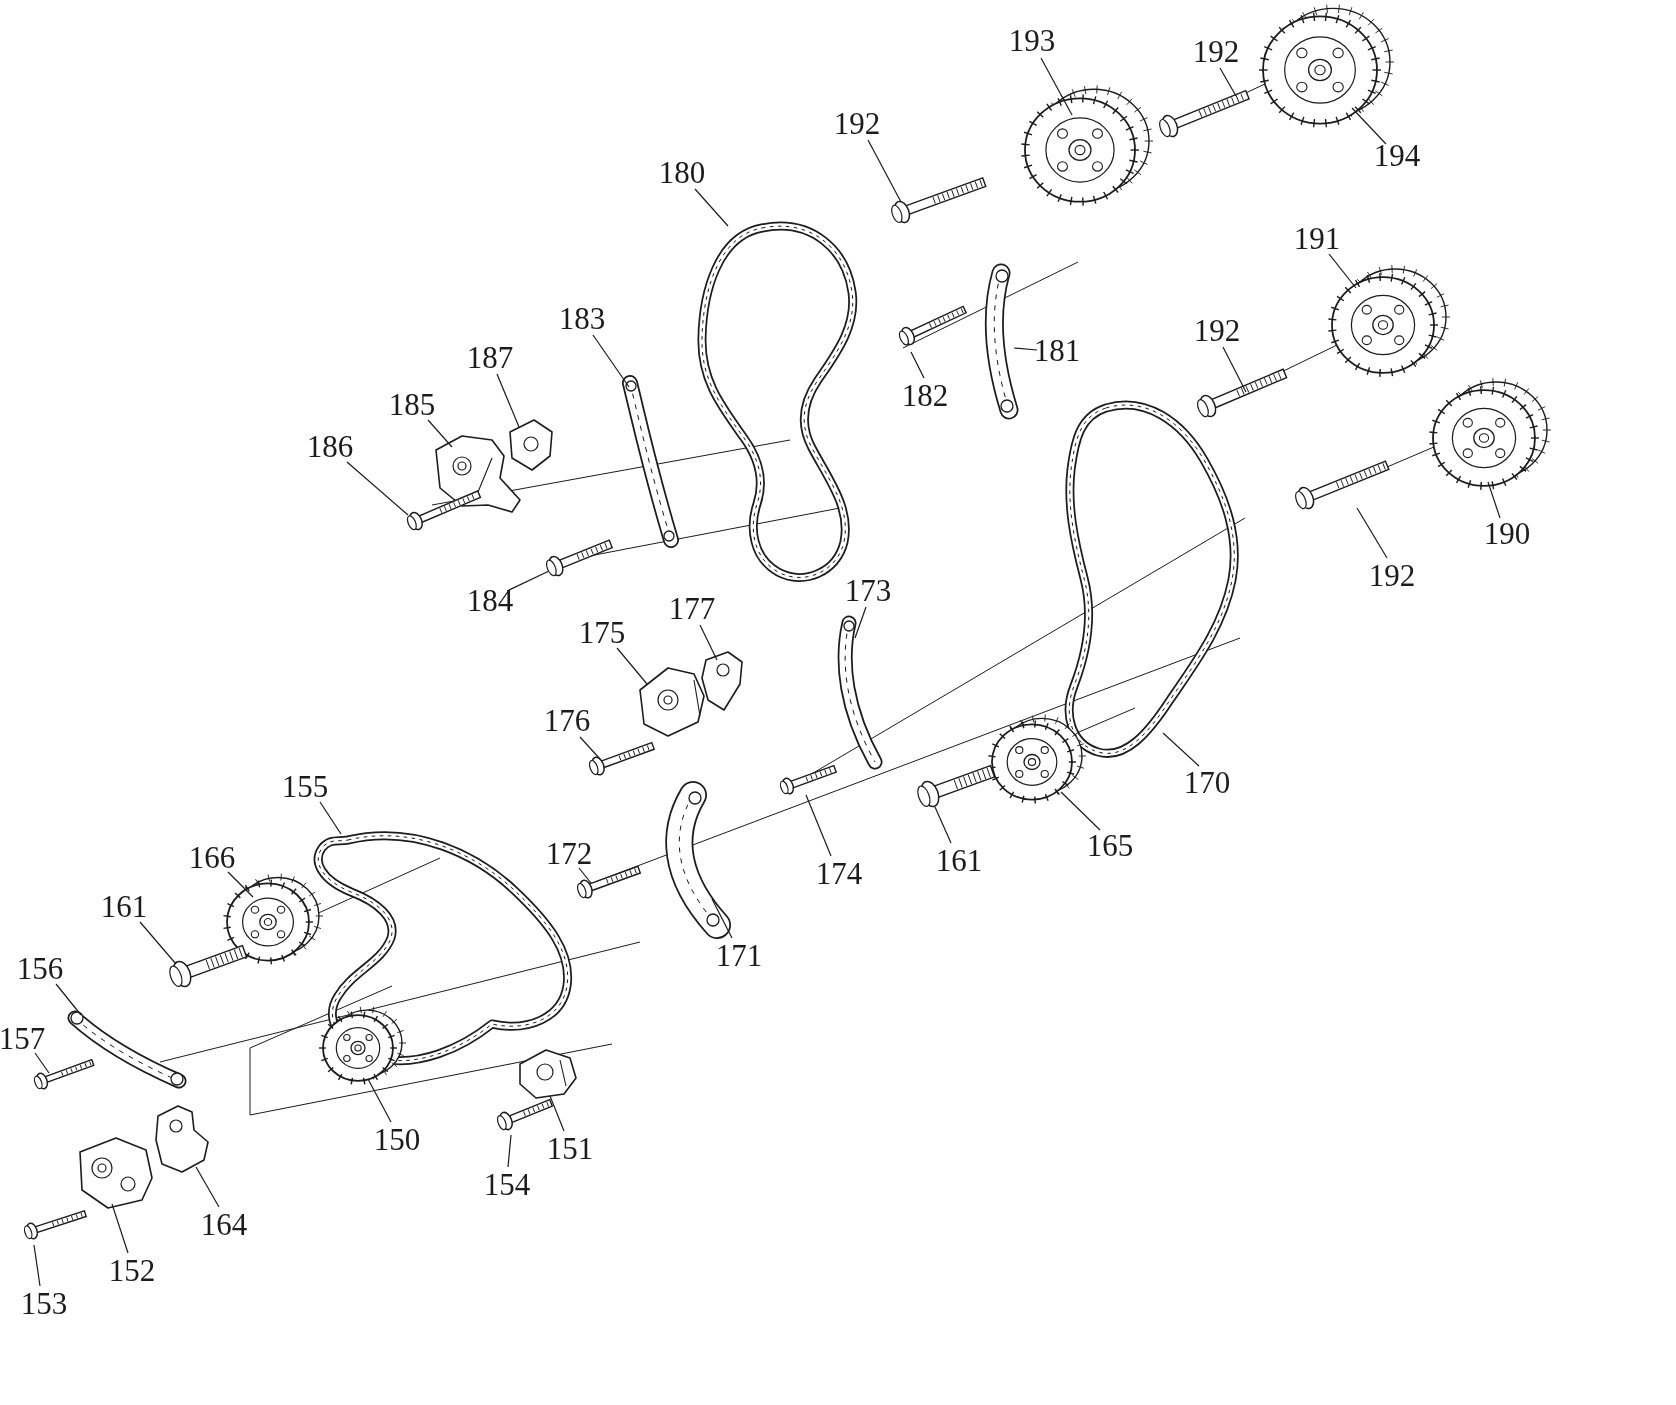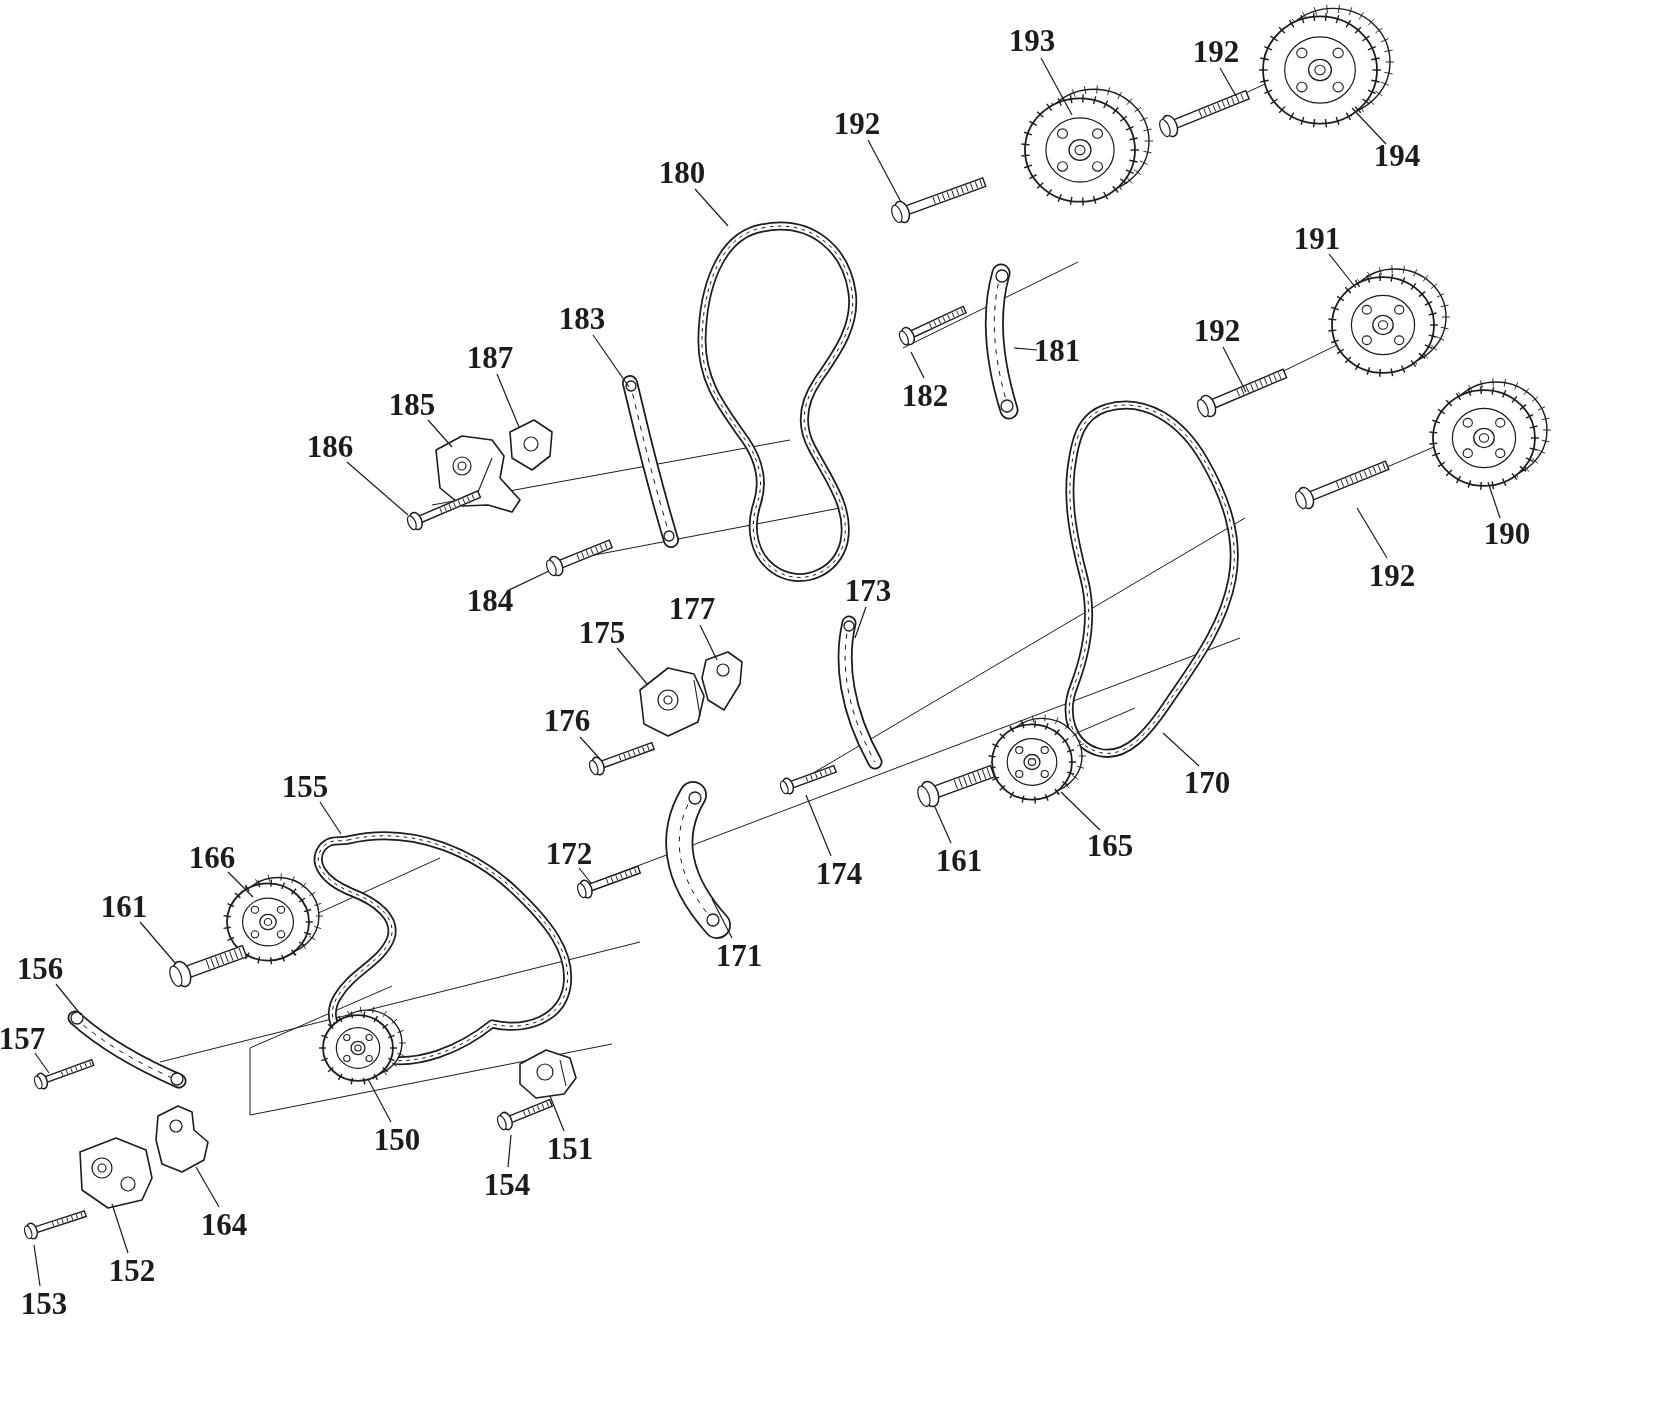--- a/index.html
+++ b/index.html
@@ -1,16 +1,16 @@
 <!DOCTYPE html>
 <html><head>
 <meta charset="utf-8">
 <style>
   html,body{margin:0;padding:0;background:#ffffff;}
-  .stage{position:relative;width:1676px;height:1405px;background:#ffffff;overflow:hidden;font-weight:bold;}
+  .stage{position:relative;width:1676px;height:1405px;background:#ffffff;overflow:hidden;}
   svg{display:block;}
   svg text{
     font-family:"Liberation Serif","DejaVu Serif",serif;
     font-size:31px;
     fill:#1c1c1c;
   }
 </style>
 </head>
 <body>
 

